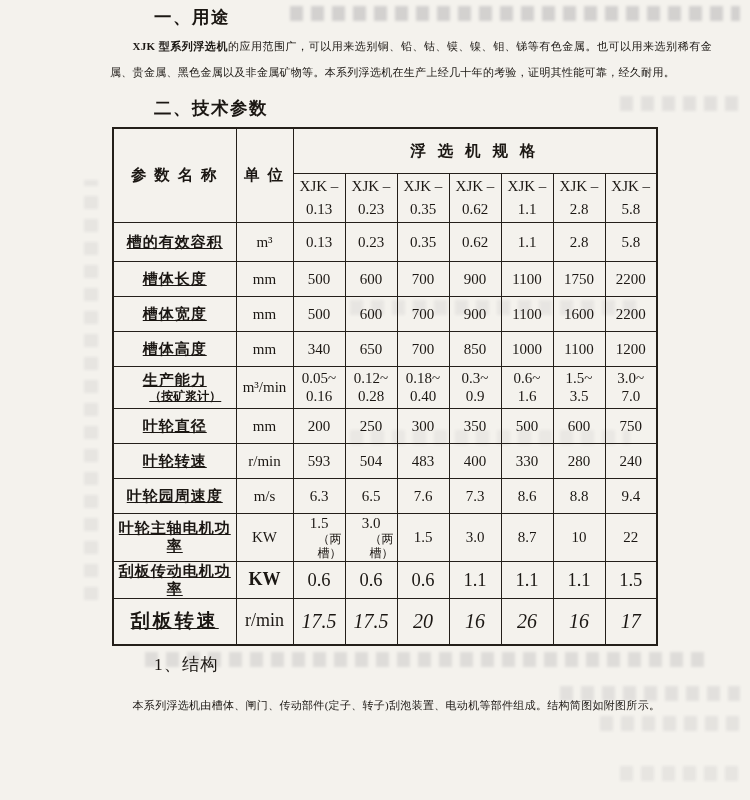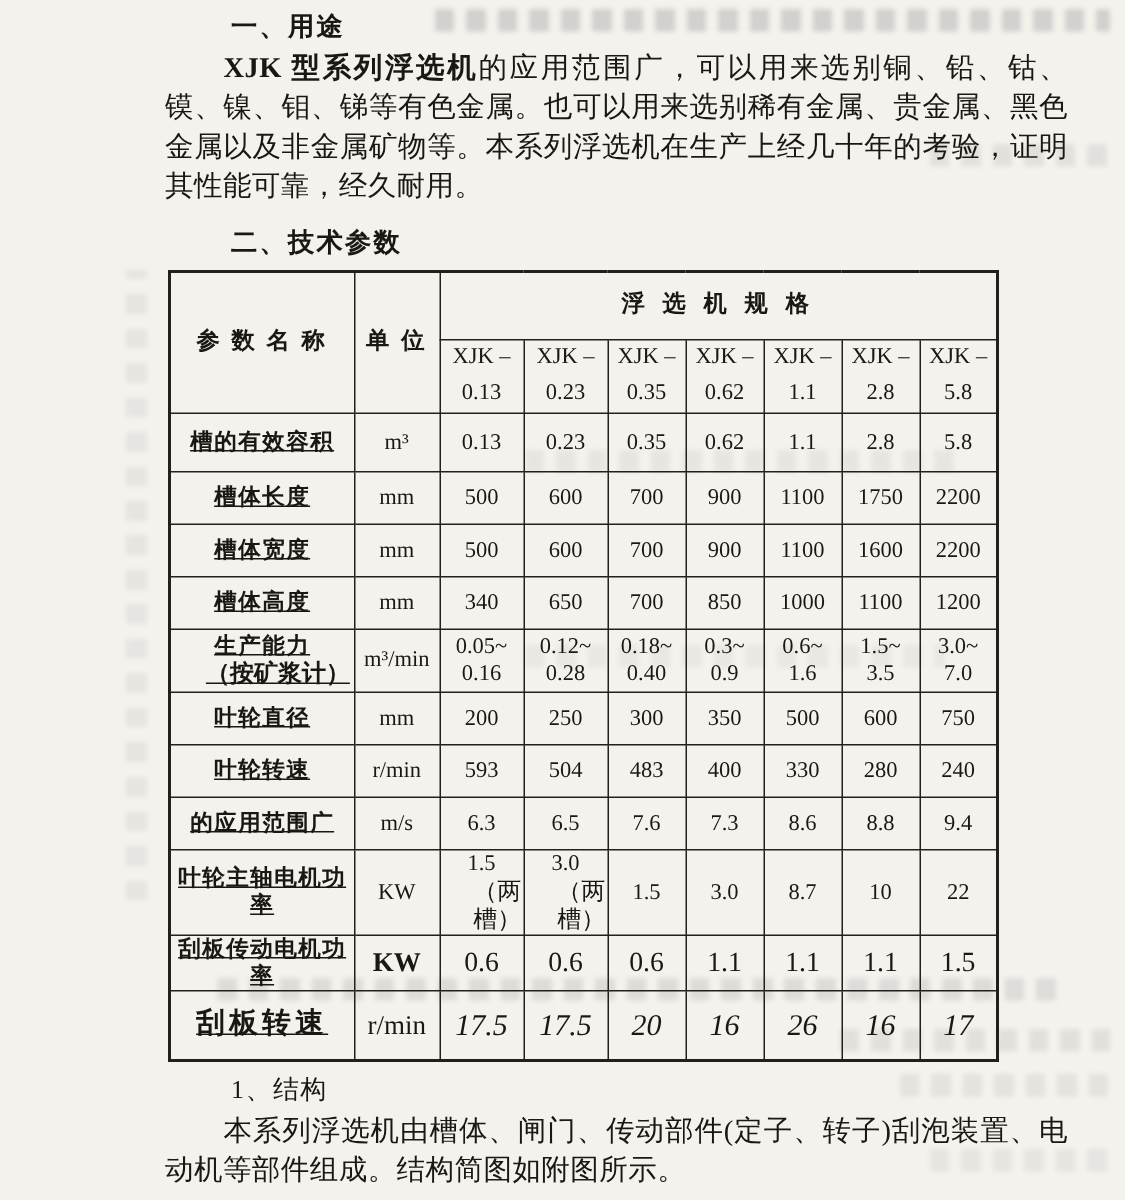--- a/index.html
+++ b/index.html
@@ -19,21 +19,21 @@
     width:14px;
     background-image:repeating-linear-gradient(0deg, rgba(60,58,72,.9) 0 13px, rgba(60,58,72,0) 13px 23px);
   }
   .page { position:relative; z-index:1; padding:5px 38px 0 110px; }
 
   .sec-heading {
     font-size:17.5px; font-weight:700; margin:0 0 0 44px;
     letter-spacing:1.5px;
   }
   .para {
-    margin:4px 0 0; font-size:19px; line-height:26.4px;
+    margin:4px 0 0; font-size:11px; line-height:26.4px;
     text-align:justify; text-indent:2.05em; letter-spacing:.3px;
   }
   .lead { font-weight:700; }
   .mt { margin-top:10px; }
 
   table {
     border-collapse:collapse; table-layout:fixed;
     margin:7px 0 0 2px;
     border:2px solid #241f1a;
   }
@@ -44,28 +44,28 @@
   }
   .param-hdr, .unit-hdr { font-weight:700; font-size:15.5px; letter-spacing:2px; }
   .spec-hdr  { font-weight:700; font-size:15.5px; letter-spacing:4px; height:44px;margin-left:12px; }
   .model-cell { height:48px; font-size:15px; }
   .model-cell div { line-height:1.55; }
   tbody td { height:34px; }
   tbody tr:nth-child(1) td { height:38px; }
   tbody tr:nth-child(5) td { height:41px; }
   tbody tr:nth-child(11) td { height:45px; }
   .name-cell { font-weight:700; letter-spacing:1px;text-decoration:underline; }
-  .paren { font-size:16px; letter-spacing:0;padding-left:21px; }
+  .paren { font-size:12px; letter-spacing:0;padding-left:21px; }
   tr.lg .unit-cell  { font-size:18px; font-weight:700; }
   tr.lg .value-cell { font-size:18.5px; }
   tr.xl .name-cell  { font-size:19px; letter-spacing:3px; }
   tr.xl .unit-cell  { font-size:18px; }
   tr.xl .value-cell { font-size:20px;font-style:italic; }
 
-  .subheading { font-size:17.3px; margin:6px 0 4px 44px; letter-spacing:1px; }
+  .subheading { font-size:17.3px; margin:6px 0 16px 44px; letter-spacing:1px; }
   .struct-heading { margin-top:24px; }
 </style>
 </head>
 <body>
 
 <div class="ghost" style="top:6px;left:290px;width:450px;opacity:.20"></div>
 <div class="ghost" style="top:96px;left:620px;width:120px;opacity:.10"></div>
 <div class="ghost v" style="top:180px;left:84px;height:420px;opacity:.08"></div>
 <div class="ghost" style="top:300px;left:350px;width:290px;opacity:.07"></div>
 <div class="ghost" style="top:430px;left:350px;width:280px;opacity:.06"></div>
@@ -324,21 +324,21 @@
           </td>
           <td class="value-cell">
             <div>280</div>
           </td>
           <td class="value-cell">
             <div>240</div>
           </td>
         </tr>
         <tr>
           <td class="name-cell">
-            <div>的应用范围广</div>
+            <div>叶轮园周速度</div>
           </td>
           <td class="unit-cell">m/s</td>
           <td class="value-cell">
             <div>6.3</div>
           </td>
           <td class="value-cell">
             <div>6.5</div>
           </td>
           <td class="value-cell">
             <div>7.6</div>

